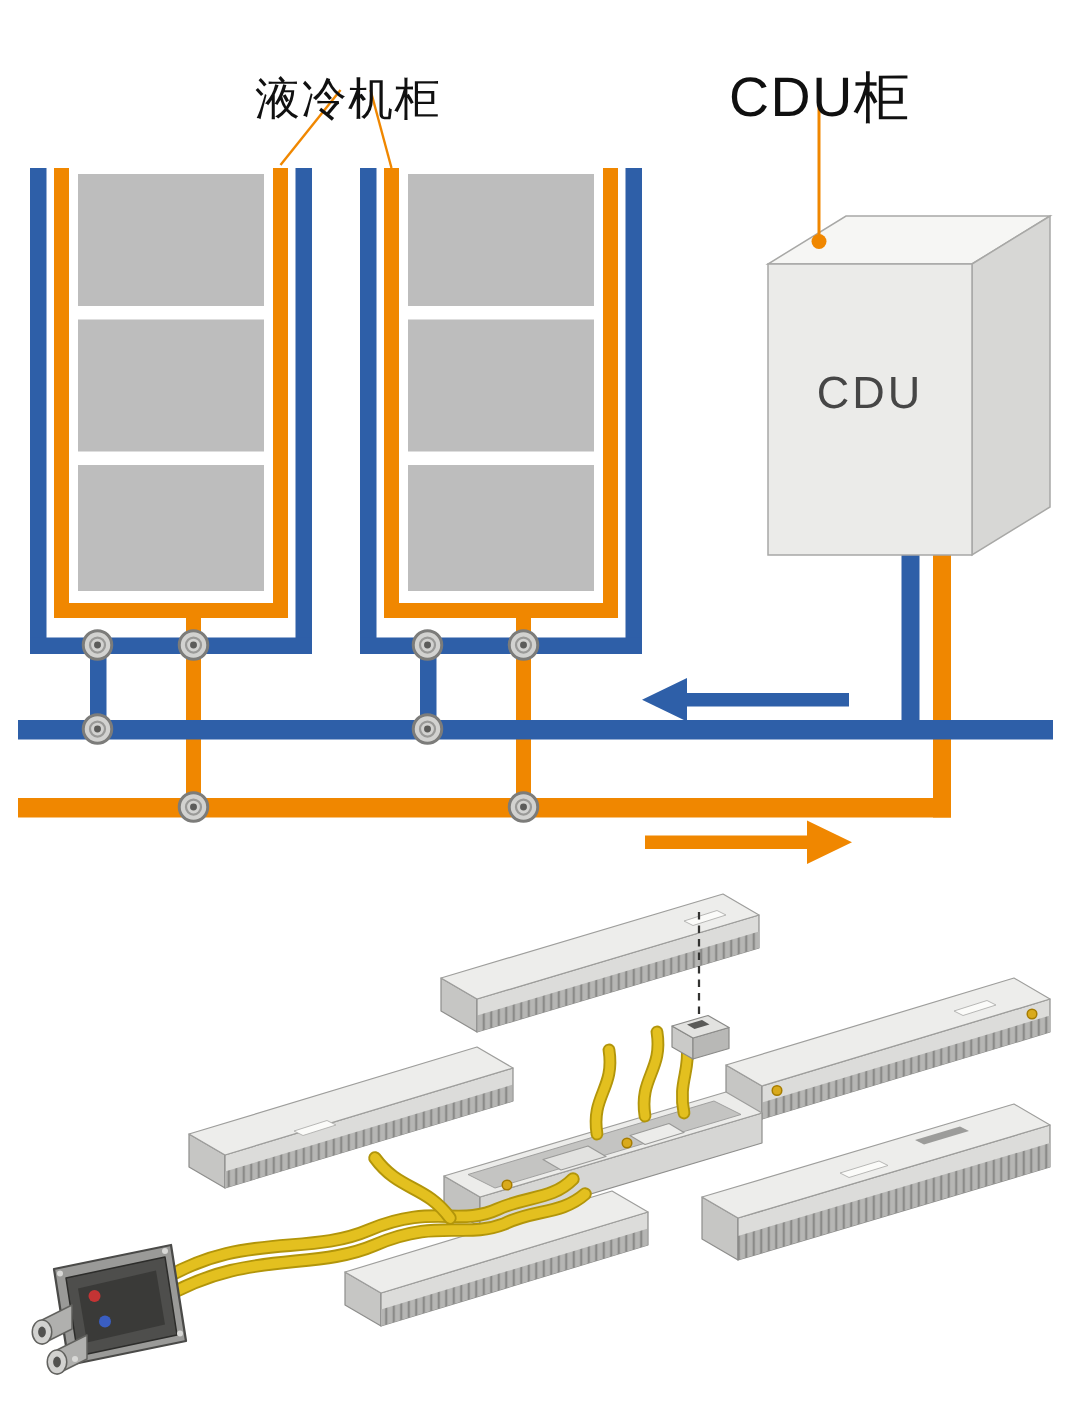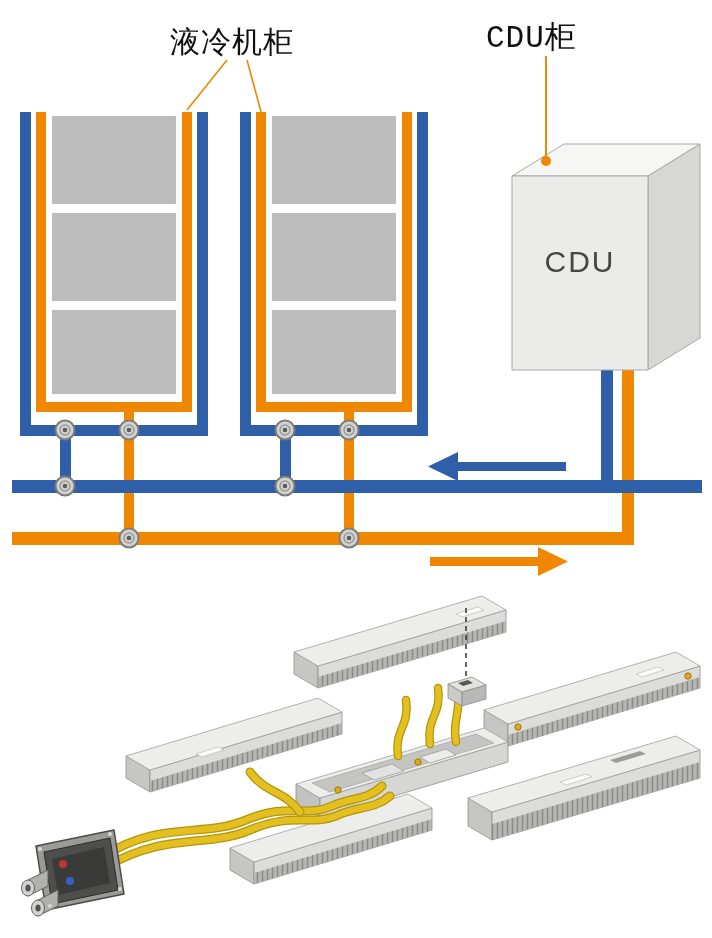--- a/index.html
+++ b/index.html
@@ -7,23 +7,23 @@
     --supply-orange:#F08700;
     --cabinet-gray:#BDBDBD;
     --hose-yellow:#E3C01F;
     --hose-shadow:#B2950A;
     --cdu-face:#EBEBE9;
   }
   html,body{margin:0;padding:0;background:#ffffff;}
   .stage{position:relative;width:712px;height:938px;background:#fff;overflow:hidden;
          font-family:"Liberation Sans",sans-serif;}
   .stage svg{position:absolute;left:0;top:0;}
-  .diagram-label{position:absolute;color:#101010;white-space:nowrap;}
+  .diagram-label{position:absolute;color:#101010;white-space:nowrap;margin-top:24px;}
   #label-cabinet{left:170px;top:22px;font-size:30px;font-family:"Liberation Serif",serif;letter-spacing:1px;}
-  #label-cdu{left:486px;top:16px;font-size:31px;font-family:Liberation Mono, monospace;letter-spacing:1px;}
+  #label-cdu{left:486px;top:16px;font-size:37px;font-family:Liberation Sans, sans-serif;letter-spacing:1px;}
 </style>
 </head>
 <body>
 
 <div class="stage">
 
 <svg width="712" height="938" viewBox="0 0 712 938">
   <defs>
     <pattern id="fins" width="5" height="12" patternUnits="userSpaceOnUse">
       <rect width="5" height="12" fill="#b6b6b4"></rect>

